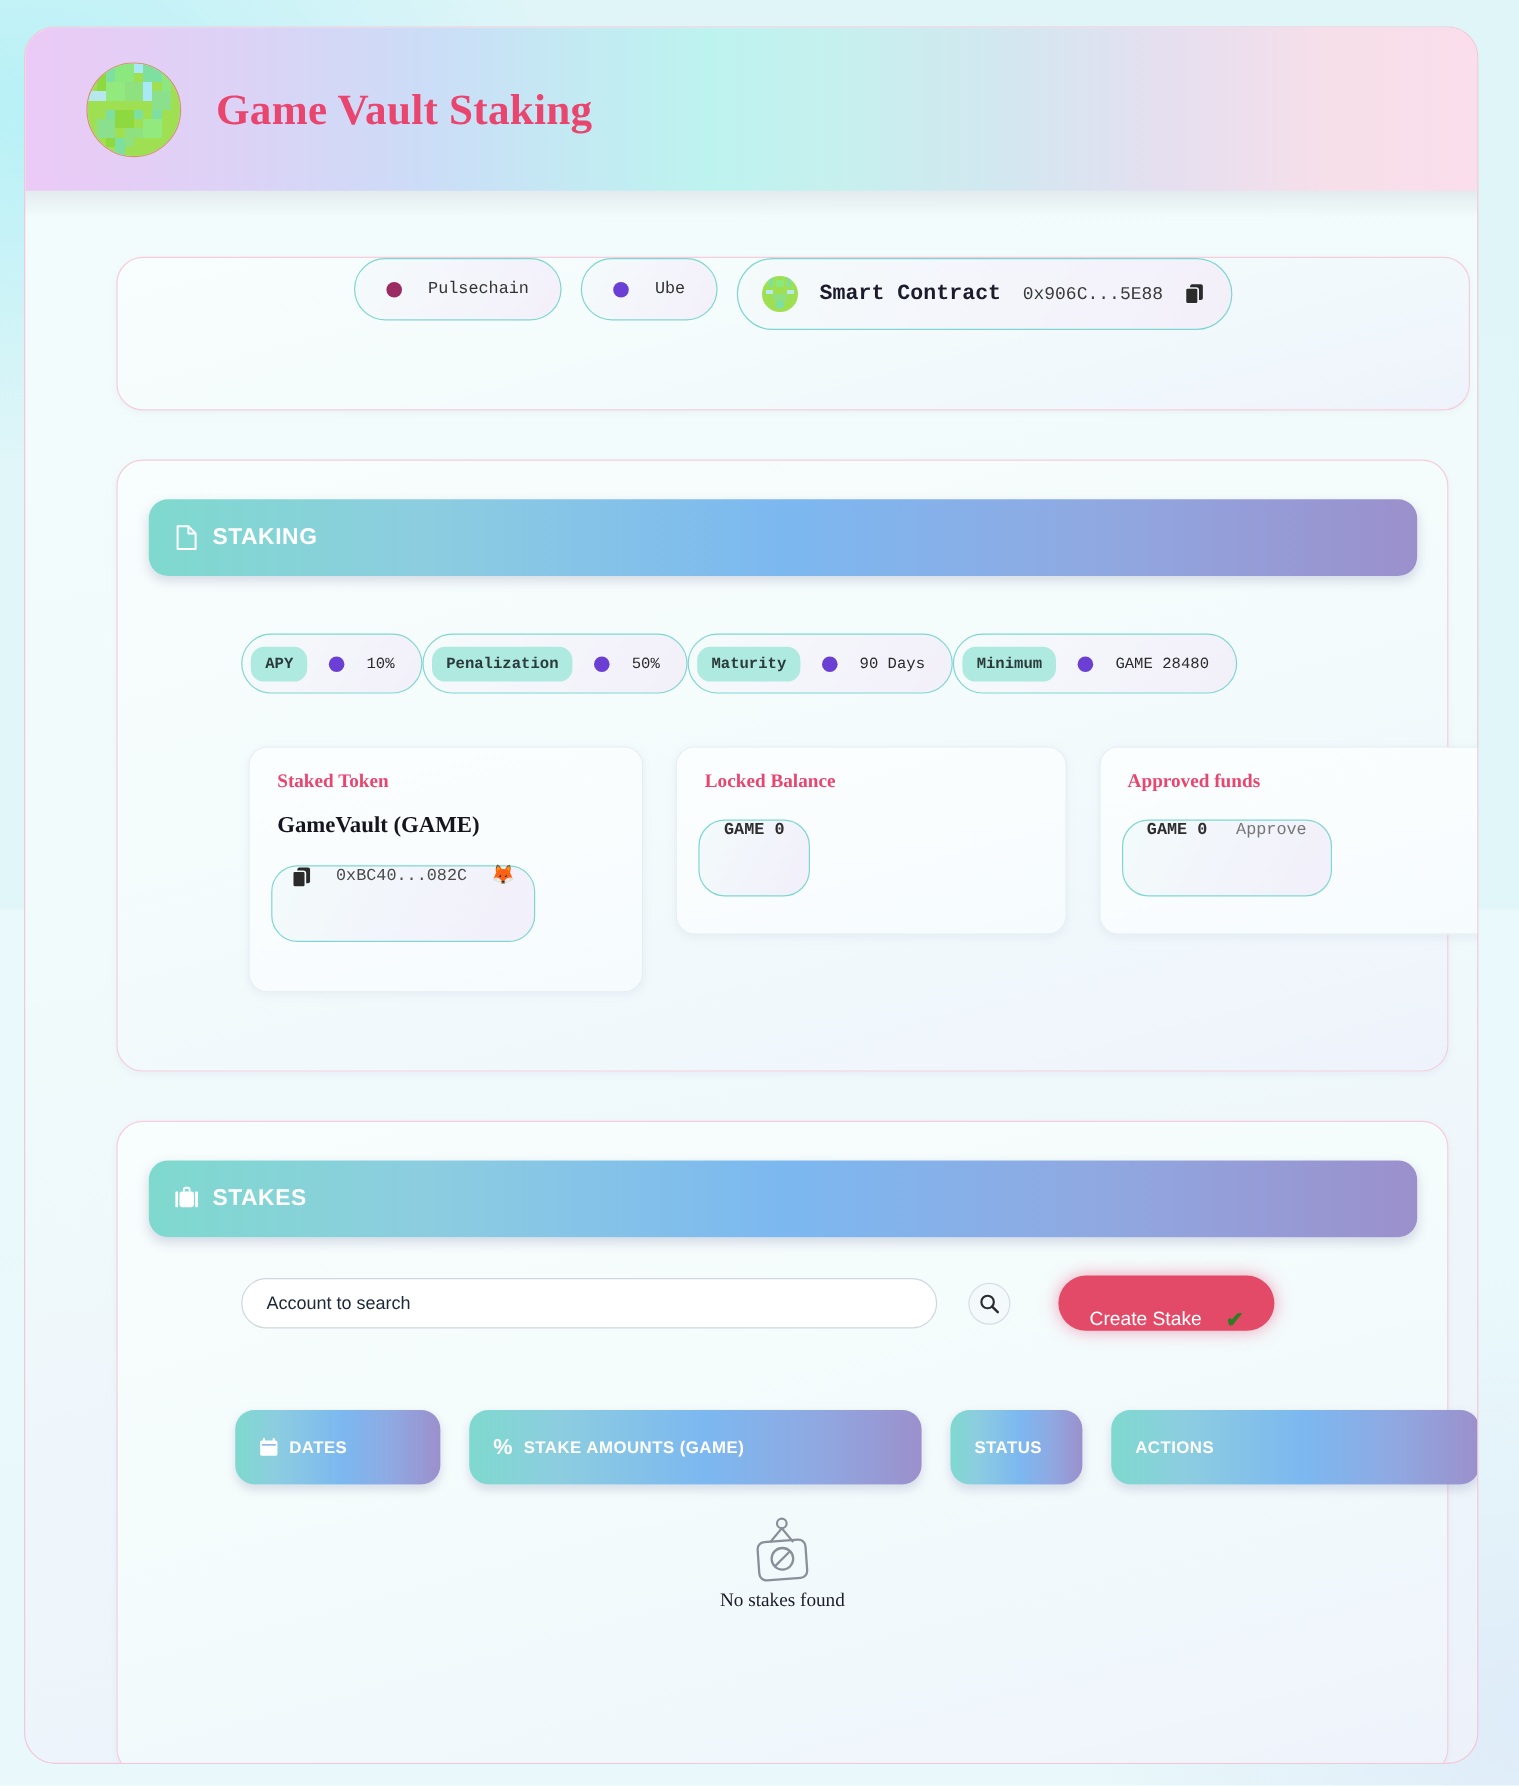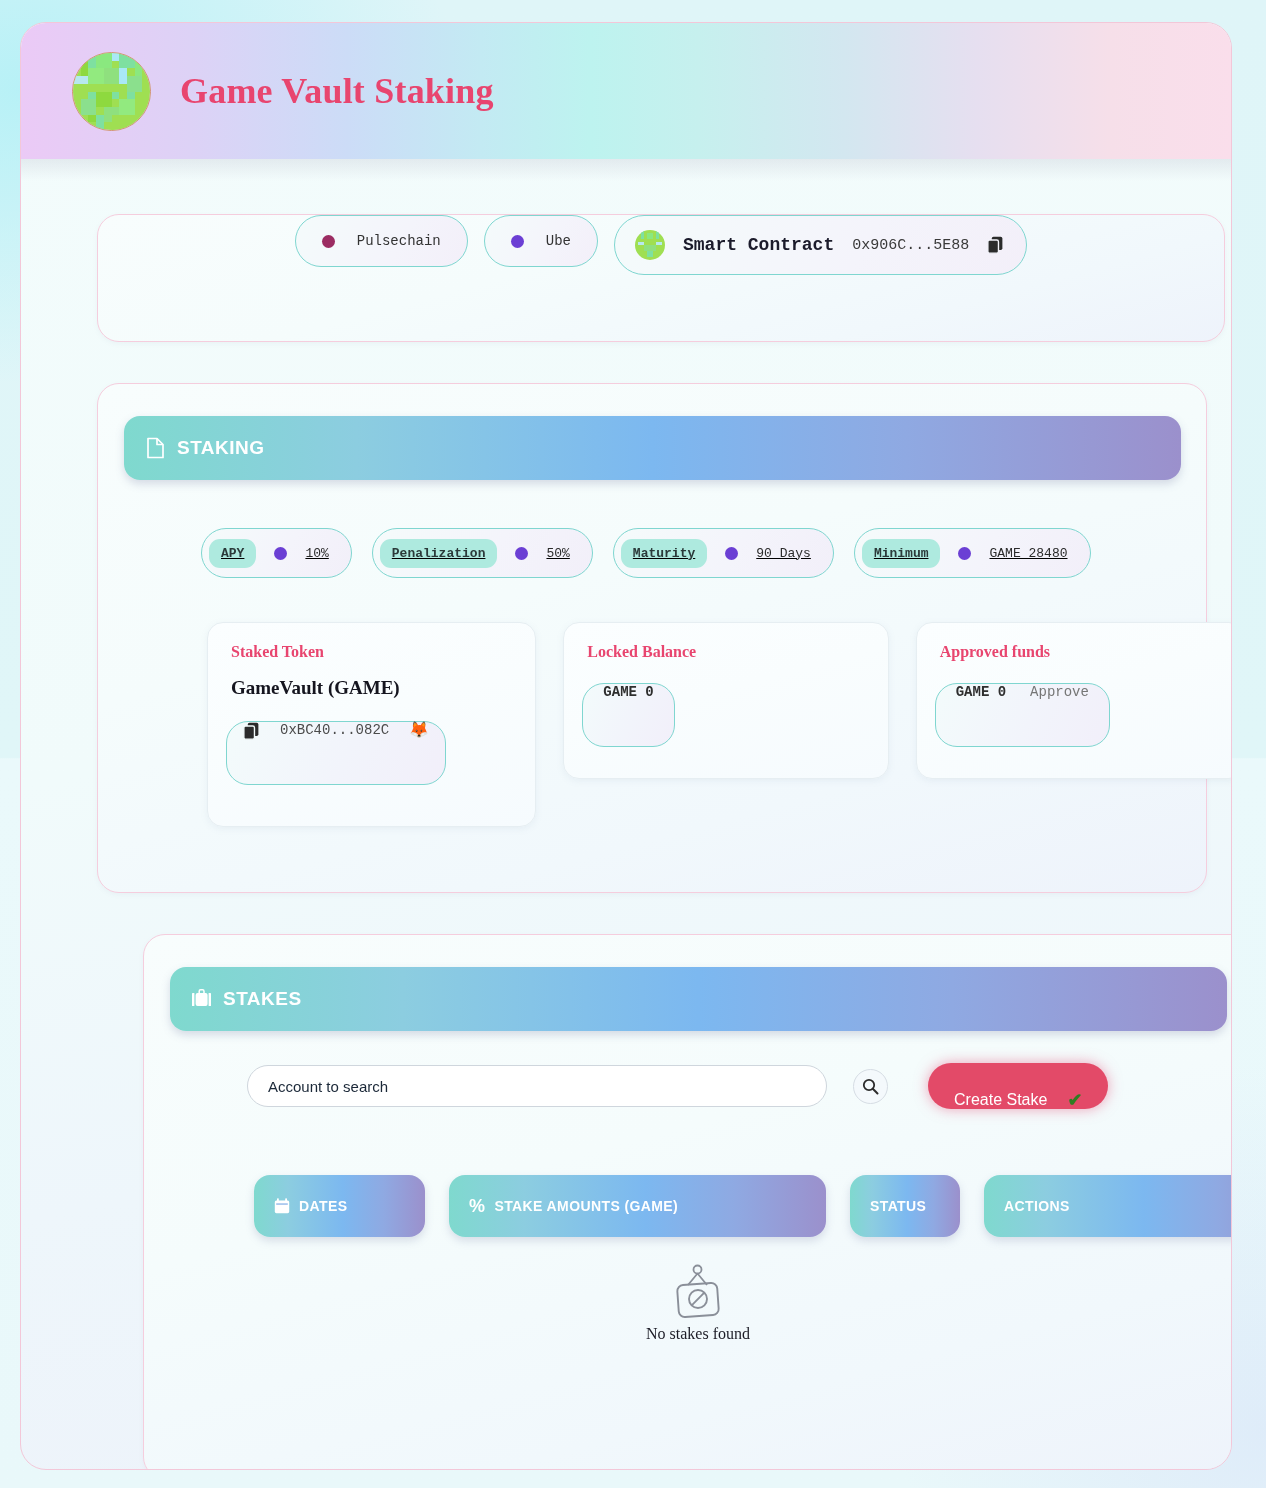--- a/index.html
+++ b/index.html
@@ -126,42 +126,42 @@
     font-family: "Liberation Mono", monospace;
     font-size: 15px; color: #3a3a3a; white-space: nowrap;
   }
   .mini-logo { width: 30px; height: 30px; border-radius: 50%; overflow: hidden; flex:none; display:block; }
 
   .copy-ico { width: 17px; height: 18px; flex: none; display: block; }
 
   
   .panel { position: absolute; left: 76px; width: 1110px; }
   #panel-staking { top: 360px; height: 510px; }
-  #panel-stakes  { top: 911px; height: 545px; margin-left: 46px; }
+  #panel-stakes  { top: 911px; height: 545px; }
 
   .panel-head {
     position: absolute;
     left: 26px; top: 32px;
     width: 1057px; height: 64px;
     border-radius: 16px;
     background: linear-gradient(90deg, #7fd9ce 0%, #8ccde0 22%, #7cb8f0 50%, #8fa9e2 74%, #9b90cc 100%);
     box-shadow: 0 4px 9px rgba(110,120,160,.25);
     display: flex; align-items: center;
     padding-left: 22px; gap: 11px;
   }
   .panel-title {
     color: #fff; font-size: 19px; font-weight: bold; letter-spacing: .5px;
   }
   .head-ico { width: 20px; height: 22px; display:block; flex:none; }
 
   
   .stats {
     position: absolute;
     left: 103px; top: 144px;
-    display: flex; gap: 20px; text-decoration: underline;
+    display: flex; gap: 0;
   }
   .stat {
     border: 1px solid #7fd6d0;
     border-radius: 26px;
     background: linear-gradient(120deg, #f5fbfb 0%, #f4f4fb 55%, #f2eff9 100%);
     height: 50px;
     display: flex; align-items: center;
     padding: 0 22px 0 7px;
     gap: 18px;
   }
@@ -271,21 +271,21 @@
     font-size: 16px;
     padding: 0 26px;
     display: flex; align-items: flex-end; gap: 20px;
     cursor: pointer;
   }
   .check { color: #2f7d22; font-size: 18px; line-height: 1; font-weight: bold; }
 
   
   .cols {
     position: absolute;
-    left: 110px; top: 240px;
+    left: 98px; top: 240px;
     width: 1057px;
     display: flex; gap: 24px; align-items: center;
   }
   .col {
     height: 62px;
     border-radius: 16px;
     background: linear-gradient(90deg, #7fd9ce 0%, #8ccde0 20%, #7cb8f0 52%, #8fa9e2 76%, #9b90cc 100%);
     box-shadow: 0 4px 8px rgba(110,120,160,.22);
     display: flex; align-items: center;
     padding-left: 20px; gap: 9px;

